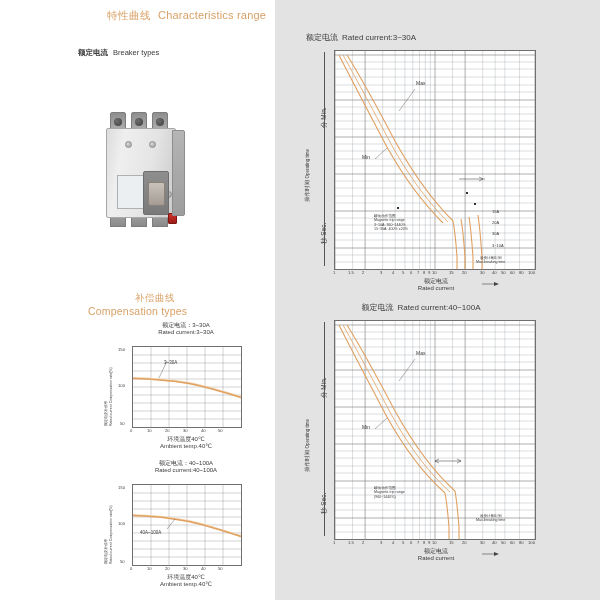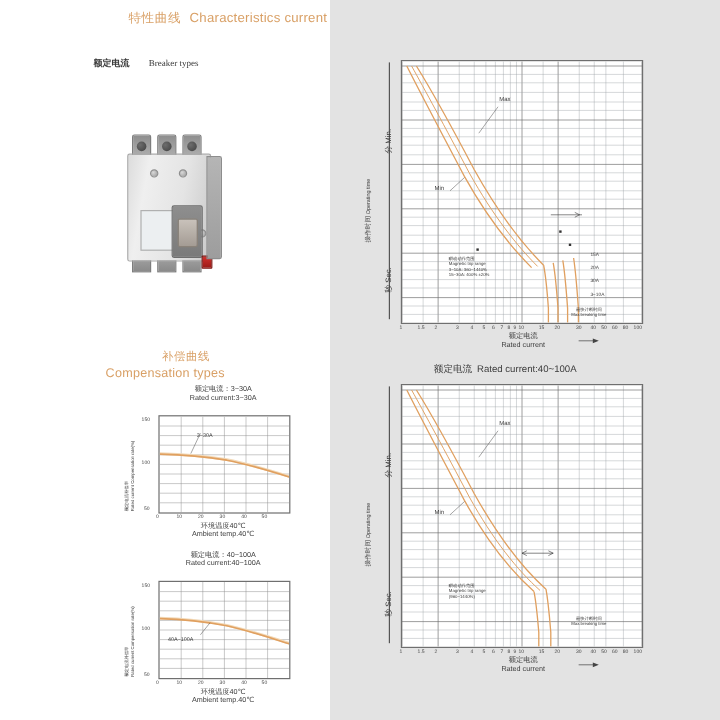--- a/index.html
+++ b/index.html
@@ -32,21 +32,21 @@
   #title-compensation{left:88px;top:292px;line-height:12.5px;}
   #title-compensation .cn{display:block;font-size:9.5px;}
   #title-compensation .en{display:block;font-size:10.5px;}
 
   
   .bt-head{
     position:absolute;left:78px;top:48px;white-space:nowrap;
     font-size:7.5px;color:#3c3c3c;
   }
   .bt-head .cn{font-weight:bold;font-size:7.5px;}
-  .bt-head .en{margin-left:16px;font-size:7.5px;font-family:Liberation Serif, serif;}
+  .bt-head .en{margin-left:5px;font-size:7.5px;}
   .bt-table{
     position:absolute;left:78px;top:60px;width:108px;
     border-collapse:collapse;
   }
   .bt-table td{
     border:.6px solid #b9b9b9;
     text-align:center;
     font-size:7px;
     padding:2.5px 0;
     color:#454545;
@@ -176,21 +176,21 @@
   .comp-curve2{fill:none;stroke:#f2d9b8;stroke-width:2.2;}
 </style>
 </head>
 <body>
 
 <div class="page">
 
   <div class="right-panel"></div>
 
   <div class="sec-title" id="title-characteristics">
-    <span class="cn">特性曲线</span><span class="en">Characteristics current</span>
+    <span class="cn">特性曲线</span><span class="en">Characteristics range</span>
   </div>
 
   <div class="bt-head">
     <span class="cn">额定电流</span><span class="en">Breaker types</span>
   </div>
 
 
   <div class="mccb">
     <div class="lug l1">
         <i></i>
@@ -318,20 +318,23 @@
       <span>环境温度40℃</span><br>
       <span>Ambient temp.40℃</span>
     </div>
     <div class="axis-y-label" style="left:8px;top:104px;font-size:3.6px;line-height:4.6px;">
       <span>额定电流补偿率</span><br>
       <span>Rated current Compensation rate(%)</span>
     </div>
   </div>
 
   <div class="chart mainchart" style="left:296px;top:32px;width:300px;height:260px;">
+    <div class="ctitle" style="left:10px;top:0px;width:220px;text-align:left;">
+      <span class="cn">额定电流</span><span class="en">Rated current:3~30A</span>
+    </div>
 
     <div class="plot" style="left:38px;top:18px;width:200px;height:218px;">
       <svg width="200" height="218" viewBox="0 0 200 218">
         <g>
           <line class="gridline major" x1="0" y1="0" x2="0" y2="218"></line>
           <line class="gridline" x1="17.6" y1="0" x2="17.6" y2="218"></line>
           <line class="gridline major" x1="30.1" y1="0" x2="30.1" y2="218"></line>
           <line class="gridline" x1="47.7" y1="0" x2="47.7" y2="218"></line>
           <line class="gridline" x1="60.2" y1="0" x2="60.2" y2="218"></line>
           <line class="gridline" x1="69.9" y1="0" x2="69.9" y2="218"></line>

